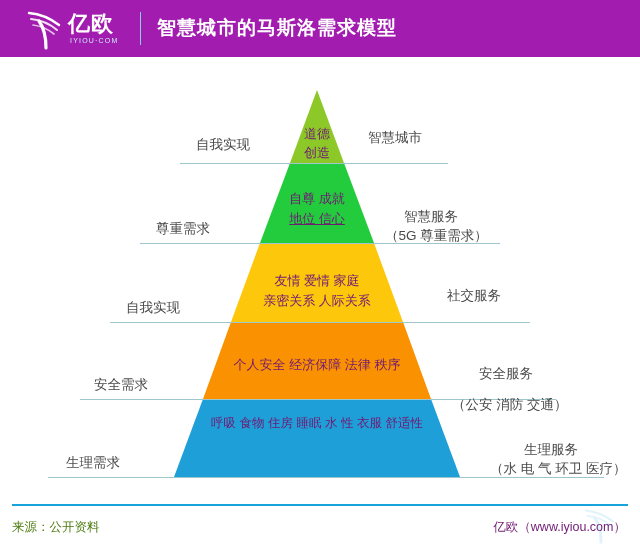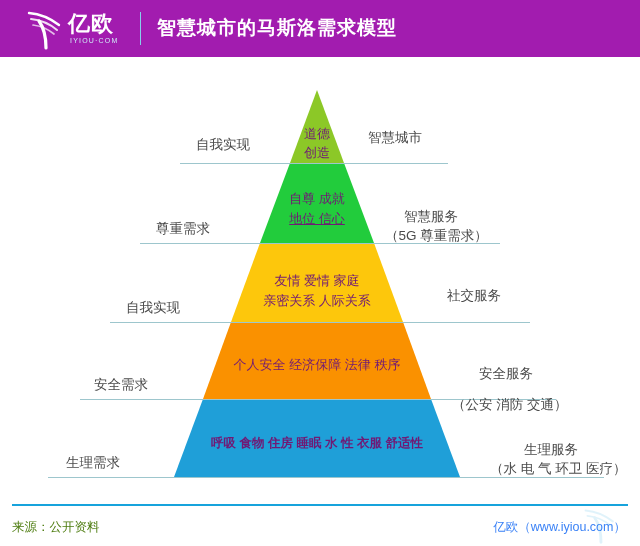--- a/index.html
+++ b/index.html
@@ -118,21 +118,21 @@
   #footer-left {
     position: absolute;
     left: 12px; top: 519px;
     color: #4d7c0f;
     font-size: 12.5px;
     white-space: nowrap;
   }
   #footer-right {
     position: absolute;
     right: 14px; top: 519px;
-    color: #3b82f6;
+    color: #701a75;
     font-size: 12.5px;
     white-space: nowrap;
   }
   #footer-watermark {
     position: absolute;
     right: 16px; top: 506px;
     width: 46px; height: 38px;
     opacity: 0.13;
   }
 </style>
@@ -200,21 +200,21 @@
   <div class="tier-text" style="left:317px; top:143px;">创造</div>
 
   <div class="tier-text" style="left:317px; top:189px;">自尊  成就</div>
   <div class="tier-text" style="left:317px; top:209px;text-decoration:underline;">地位  信心</div>
 
   <div class="tier-text" style="left:317px; top:271px;">友情  爱情  家庭</div>
   <div class="tier-text" style="left:317px; top:291px;">亲密关系  人际关系</div>
 
   <div class="tier-text" style="left:317px; top:355px;">个人安全  经济保障  法律  秩序</div>
 
-  <div class="tier-text small" style="left:317px; top:433px;font-weight:bold;">呼吸  食物  住房  睡眠  水  性  衣服  舒适性</div>
+  <div class="tier-text small" style="left:317px; top:413px;">呼吸  食物  住房  睡眠  水  性  衣服  舒适性</div>
 
   <div id="footer-rule" style="background: rgb(23, 163, 220);"></div>
   <div id="footer-left">来源：公开资料</div>
   <div id="footer-right">亿欧（www.iyiou.com）</div>
   <svg id="footer-watermark" viewBox="0 0 40 42" xmlns="http://www.w3.org/2000/svg">
     <path d="M3 5 C14 6 24 10 33 17" stroke="#17a3dc" stroke-width="2.4" fill="none" stroke-linecap="round"></path>
     <path d="M5 11 C15 12 24 16 31 22" stroke="#17a3dc" stroke-width="2.0" fill="none" stroke-linecap="round"></path>
     <path d="M13 13 C18 20 20 27 20 40" stroke="#17a3dc" stroke-width="3.2" fill="none" stroke-linecap="round"></path>
   </svg>
 

